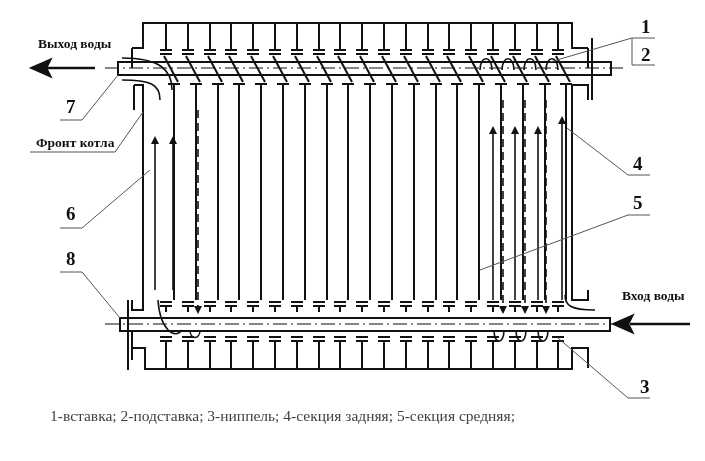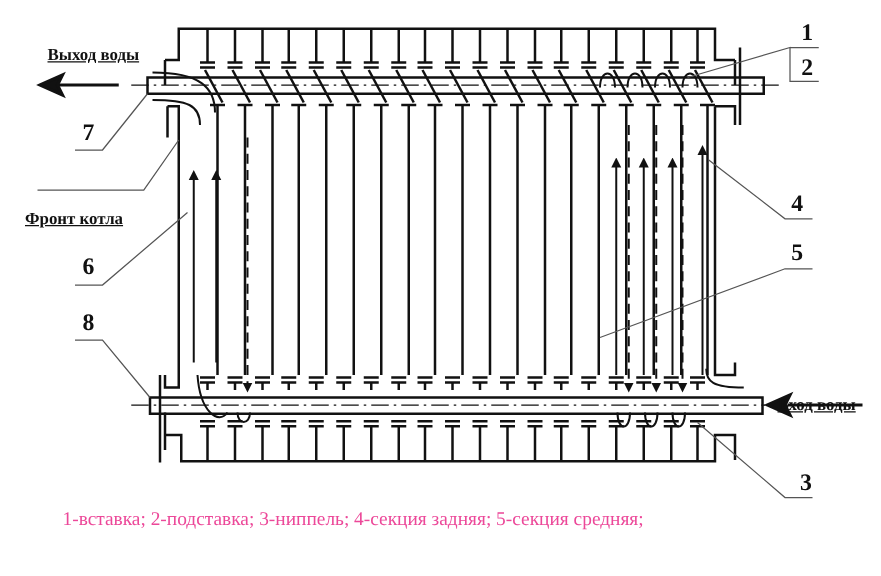--- a/index.html
+++ b/index.html
@@ -1,23 +1,23 @@
 <!DOCTYPE html>
 <html><head>
 <meta charset="utf-8">
 <style>
   html, body { margin: 0; padding: 0; background: #ffffff; }
   body { width: 705px; height: 461px; position: relative; overflow: hidden;
          font-family: "Liberation Serif", serif; color: #111; }
   #diagram { position: absolute; left: 0; top: 0; }
   .lbl { position: absolute; font-family: "Liberation Serif", serif; font-weight: bold; color: #111; white-space: nowrap; }
   .num { font-size: 19px; }
-  .flow { font-size: 13.5px; text-decoration: underline; }
+  .flow { font-size: 13.5px; }
   .caption { position: absolute; left: 50px; top: 405px; font-size: 15.5px; line-height: 21px;
-             font-family: "Liberation Serif", serif; color: #ec4899; }
+             font-family: "Liberation Serif", serif; color: #404040; }
 </style>
 </head>
 <body>
 
 <svg id="diagram" width="705" height="461" viewBox="0 0 705 461" xmlns="http://www.w3.org/2000/svg">
   <defs>
     <marker id="ah" viewBox="0 0 10 10" refX="5" refY="5" markerWidth="5" markerHeight="7" orient="auto">
       <path d="M0,0 L10,5 L0,10 z" fill="#111"></path>
     </marker>
   </defs>
@@ -352,22 +352,22 @@
     <path d="M120,318 L82,272 L60,272"></path>
     <path d="M550,62 L632,38 L632,65 L655,65"></path>
     <line x1="632" y1="38" x2="655" y2="38"></line>
     <path d="M567,128 L628,175 L650,175"></path>
     <path d="M480,270 L628,215 L650,215"></path>
     <path d="M558,338 L628,398 L650,398"></path>
   </g>
 </svg>
 
 <div class="lbl flow" style="left:38px; top:36px;">Выход воды</div>
-<div class="lbl flow" style="left:622px; top:316px;">Вход воды</div>
-<div class="lbl flow" style="left:20px; top:135px;margin-top:32px;">Фронт котла</div>
+<div class="lbl flow" style="left:622px; top:288px;">Вход воды</div>
+<div class="lbl flow" style="left:36px; top:135px;">Фронт котла</div>
 
 <div class="lbl num" style="left:66px; top:96px;">7</div>
 <div class="lbl num" style="left:66px; top:203px;">6</div>
 <div class="lbl num" style="left:66px; top:248px;">8</div>
 <div class="lbl num" style="left:641px; top:16px;">1</div>
 <div class="lbl num" style="left:641px; top:44px;">2</div>
 <div class="lbl num" style="left:633px; top:153px;">4</div>
 <div class="lbl num" style="left:633px; top:192px;">5</div>
 <div class="lbl num" style="left:640px; top:376px;">3</div>
 

